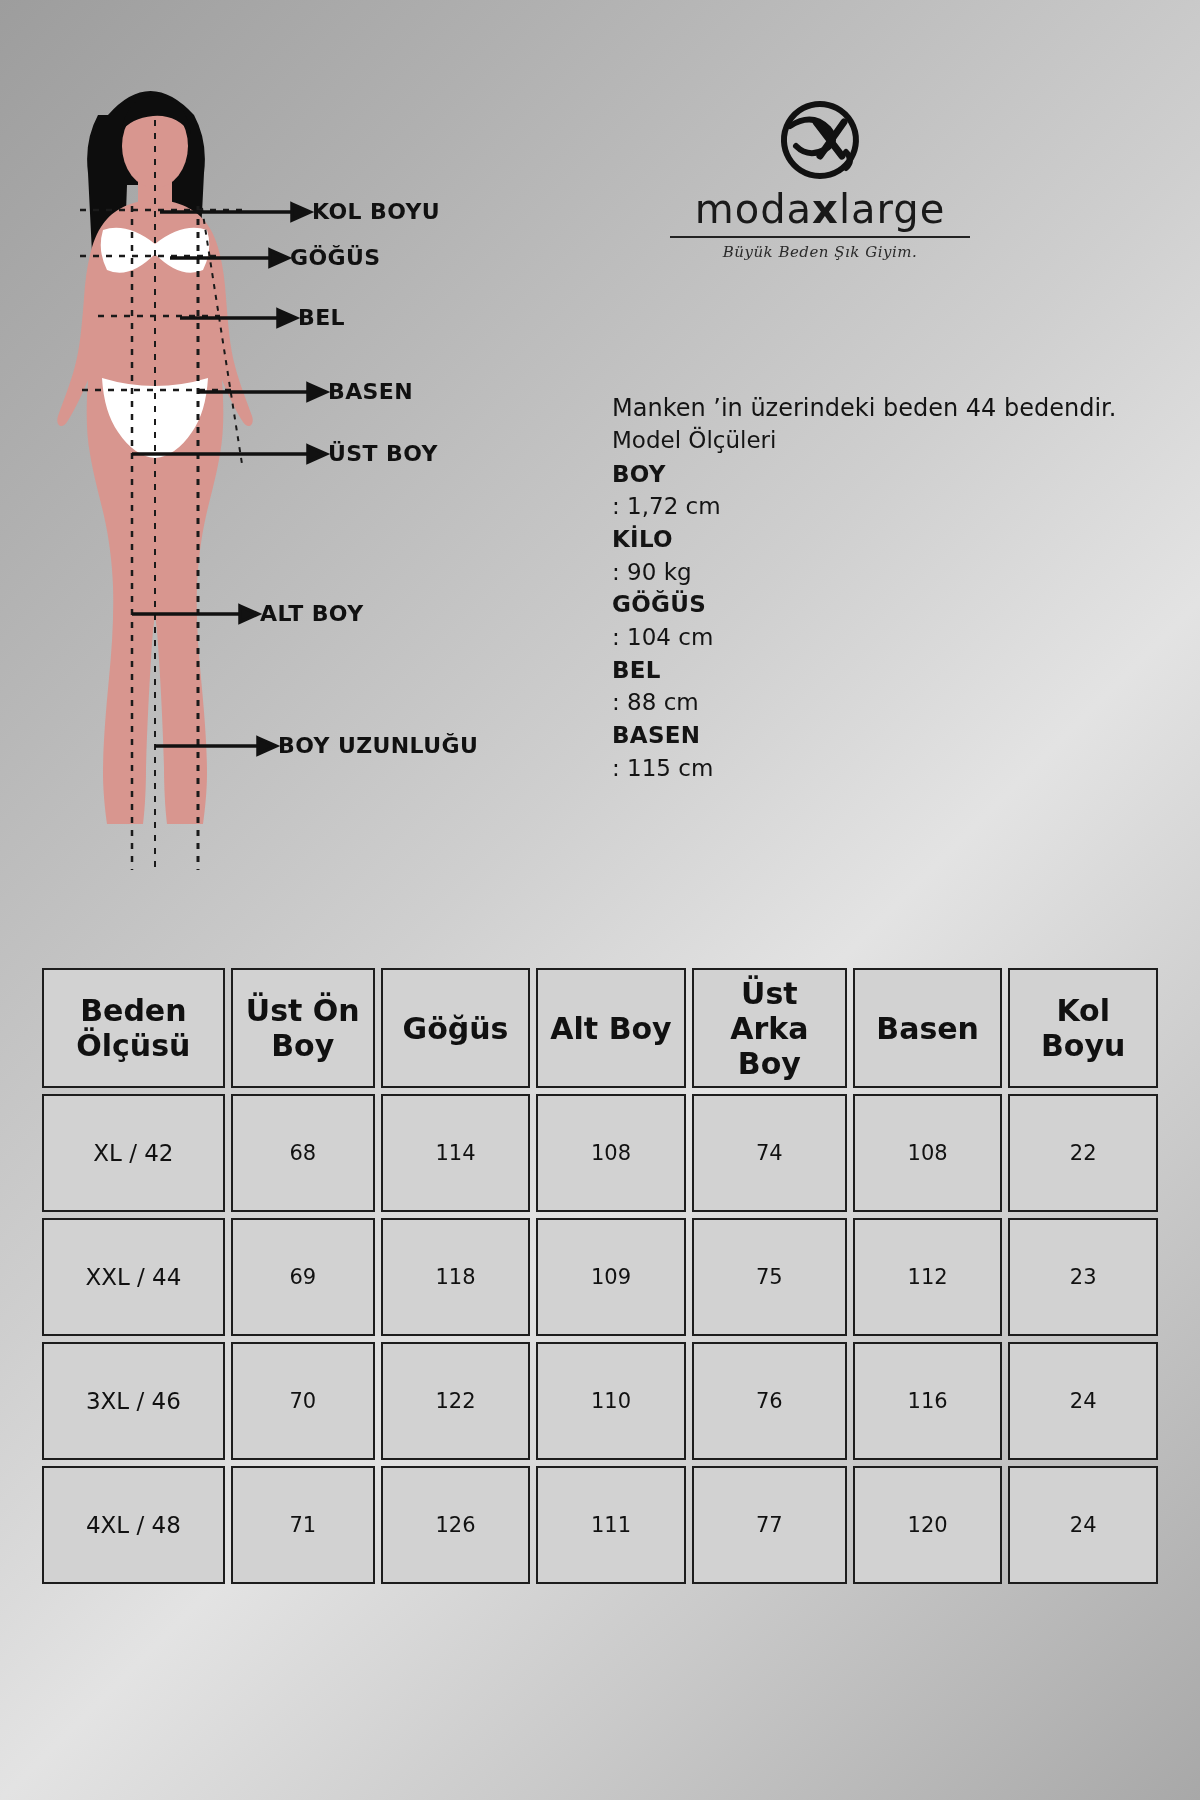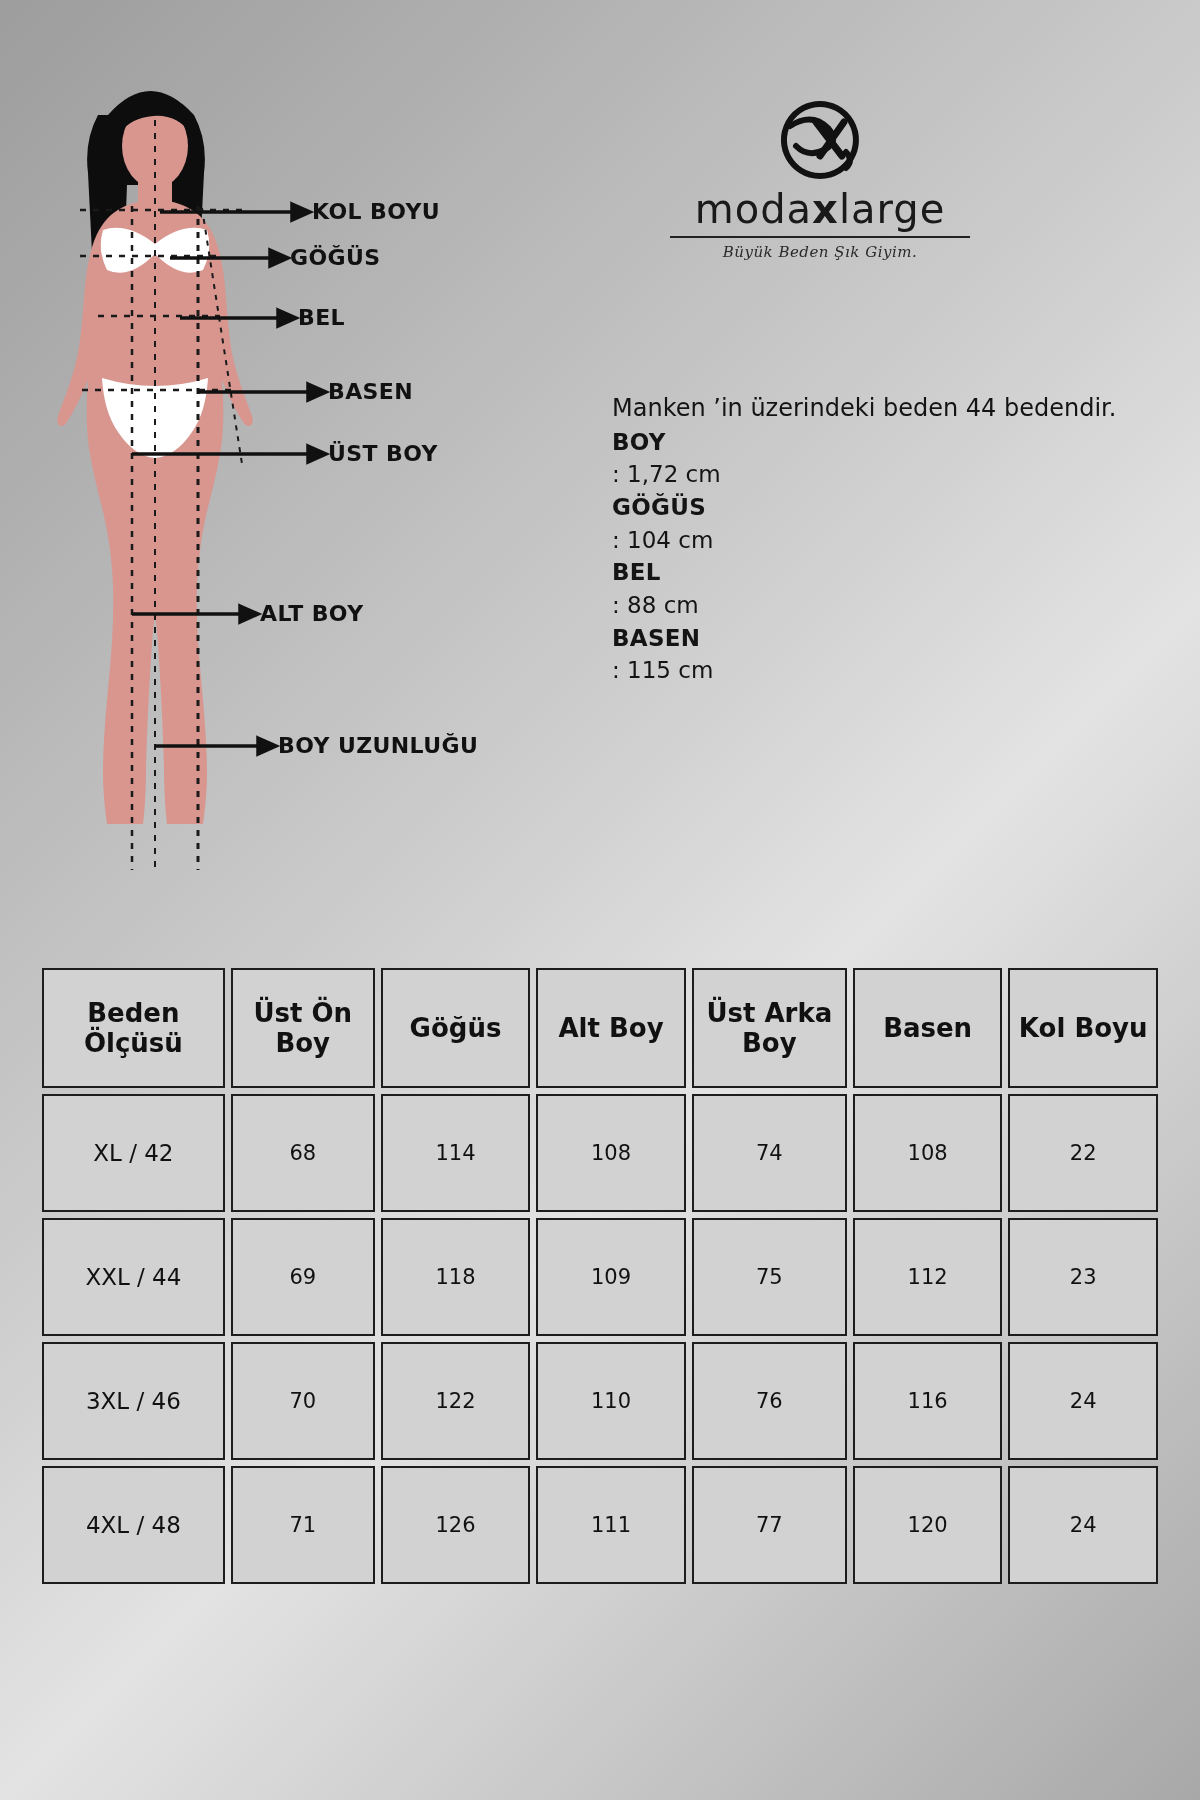--- a/index.html
+++ b/index.html
@@ -136,21 +136,21 @@
   table.size-table th,
   table.size-table td {
     background: #d2d2d2;
     border: 2px solid #1d1d1d;
     text-align: center;
     vertical-align: middle;
     color: #111;
   }
   table.size-table th {
     height: 108px;
-    font-size: 26px;
+    font-size: 30px;
     font-weight: 700;
     padding: 4px 6px;
     font-family: "DejaVu Sans", sans-serif;
   }
   table.size-table td {
     height: 112px;
     font-size: 21px;
     font-weight: 400;
     font-family: "DejaVu Sans", sans-serif;
   }
@@ -296,24 +296,29 @@
           <path d="M74 52 q8 8 0 16" fill="none" stroke="#111" stroke-width="6" stroke-linecap="round"></path>
         </svg>
       </div>
       <div class="logo-text"><span>moda</span><span class="x">x</span><span>large</span></div>
       <div class="logo-rule"></div>
       <div class="logo-tag">Büyük Beden Şık Giyim.</div>
     </div>
 
     <div class="model-info">
       <div class="model-line">Manken ’in üzerindeki beden 44 bedendir.</div>
+      <div class="model-sub">Model Ölçüleri</div>
 
       <div class="measure-row">
         <span class="measure-label">BOY</span>
         <span class="measure-val">: 1,72 cm</span>
+      </div>
+      <div class="measure-row">
+        <span class="measure-label">KİLO</span>
+        <span class="measure-val">: 90 kg</span>
       </div>
       <div class="measure-row">
         <span class="measure-label">GÖĞÜS</span>
         <span class="measure-val">: 104 cm</span>
       </div>
       <div class="measure-row">
         <span class="measure-label">BEL</span>
         <span class="measure-val">: 88 cm</span>
       </div>
       <div class="measure-row">

